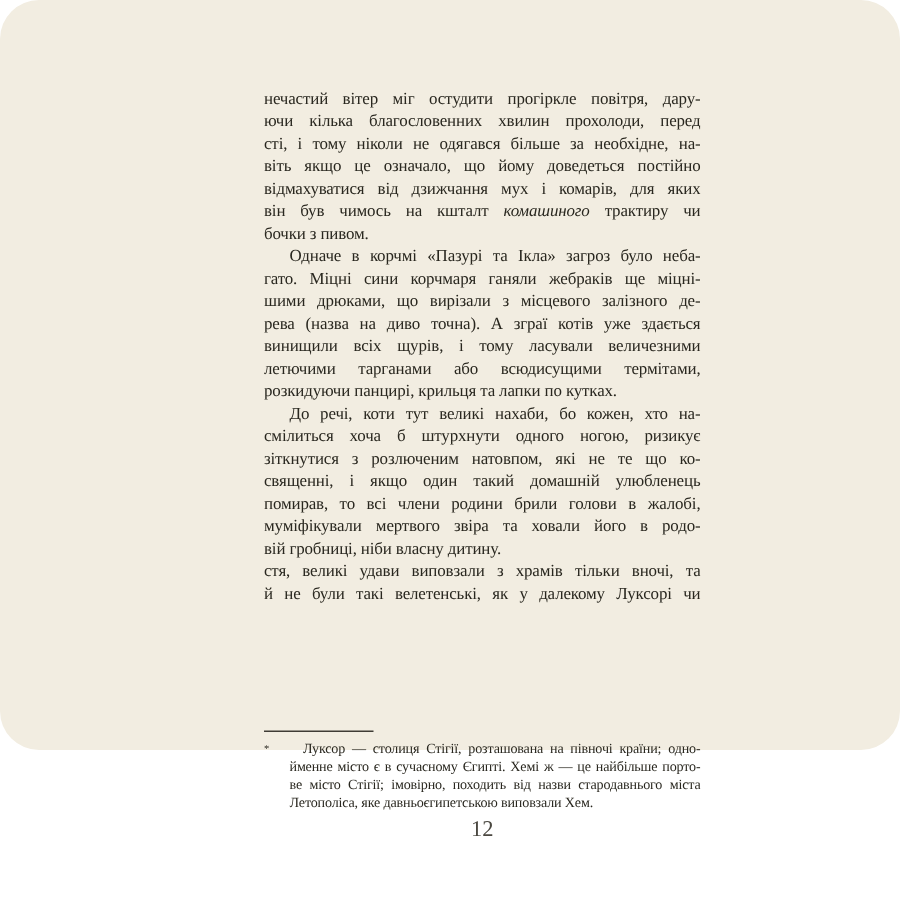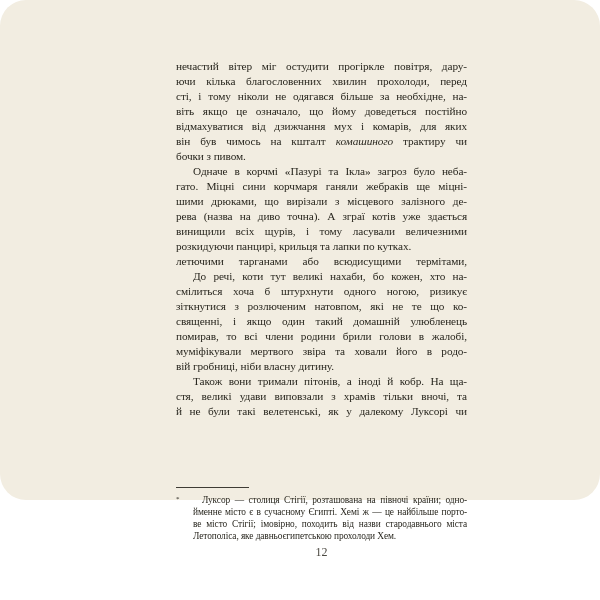--- a/index.html
+++ b/index.html
@@ -24,59 +24,58 @@
   #fn-lines{
     position:relative;margin-left:17px;
     font-size:9.4px;line-height:12px;letter-spacing:-0.1px;color:var(--ink,#29271f);
   }
   .fn-marker{position:absolute;left:-17px;top:-1px;font-size:7px;}
   .fn-ln{text-align:justify;text-align-last:justify;height:12px;overflow:hidden;}
   .fn-ln.first{text-indent:9px;}
   .fn-ln.last{text-align-last:left;}
   #page-number{
     position:absolute;left:176px;top:545px;width:291px;
-    text-align:center;font-size:12px;color:var(--muted,#4b4841);
+    text-align:center;font-size:15px;color:var(--muted,#4b4841);
   }
 </style>
 </head>
 <body>
 
 <div class="page" style="--paper: #f2ede1; --ink: #29271f; --muted: #4b4841; --rule: #3f3c35;">
   <div id="text-block">
       <div class="ln"><span>нечастий вітер міг остудити прогіркле повітря, дару-</span></div>
       <div class="ln"><span>ючи кілька благословенних хвилин прохолоди, перед</span></div>
       <div class="ln"><span>сті, і тому ніколи не одягався більше за необхідне, на-</span></div>
       <div class="ln"><span>віть якщо це означало, що йому доведеться постійно</span></div>
       <div class="ln"><span>відмахуватися від дзижчання мух і комарів, для яких</span></div>
       <div class="ln"><span>він був чимось на кшталт </span><span class="it">комашиного</span><span> трактиру чи</span></div>
       <div class="ln last"><span>бочки з пивом.</span></div>
       <div class="ln first"><span>Одначе в корчмі «Пазурі та Ікла» загроз було неба-</span></div>
       <div class="ln"><span>гато. Міцні сини корчмаря ганяли жебраків ще міцні-</span></div>
       <div class="ln"><span>шими дрюками, що вирізали з місцевого залізного де-</span></div>
       <div class="ln"><span>рева (назва на диво точна). А зграї котів уже здається</span></div>
       <div class="ln"><span>винищили всіх щурів, і тому ласували величезними</span></div>
+      <div class="ln"><span>летючими тарганами або всюдисущими термітами,</span></div>
       <div class="ln last"><span>розкидуючи панцирі, крильця та лапки по кутках.</span></div>
-      <div class="ln"><span>летючими тарганами або всюдисущими термітами,</span></div>
       <div class="ln first"><span>До речі, коти тут великі нахаби, бо кожен, хто на-</span></div>
       <div class="ln"><span>смілиться хоча б штурхнути одного ногою, ризикує</span></div>
       <div class="ln"><span>зіткнутися з розлюченим натовпом, які не те що ко-</span></div>
       <div class="ln"><span>священні, і якщо один такий домашній улюбленець</span></div>
       <div class="ln"><span>помирав, то всі члени родини брили голови в жалобі,</span></div>
       <div class="ln"><span>муміфікували мертвого звіра та ховали його в родо-</span></div>
       <div class="ln last"><span>вій гробниці, ніби власну дитину.</span></div>
-      <div class="ln first"><span>Також вони тримали пітонів, а іноді й кобр. На ща-</span></div>
       <div class="ln"><span>стя, великі удави виповзали з храмів тільки вночі, та</span></div>
       <div class="ln"><span>й не були такі велетенські, як у далекому Луксорі чи</span></div>
     </div>
 
   <div id="footnote">
     <div class="fn-rule"></div>
     <div id="fn-lines">
       <span class="fn-marker">*</span>
     <div class="fn-ln first">Луксор — столиця Стігії, розташована на півночі країни; одно-</div>
         <div class="fn-ln">йменне місто є в сучасному Єгипті. Хемі ж — це найбільше порто-</div>
         <div class="fn-ln">ве місто Стігії; імовірно, походить від назви стародавнього міста</div>
-        <div class="fn-ln last">Летополіса, яке давньоєгипетською прохолоди Хем.</div>
+        <div class="fn-ln last">Летополіса, яке давньоєгипетською виповзали Хем.</div>
       </div>
   </div>
 
   <div id="page-number">12</div>
 </div>
 
 </body></html>

